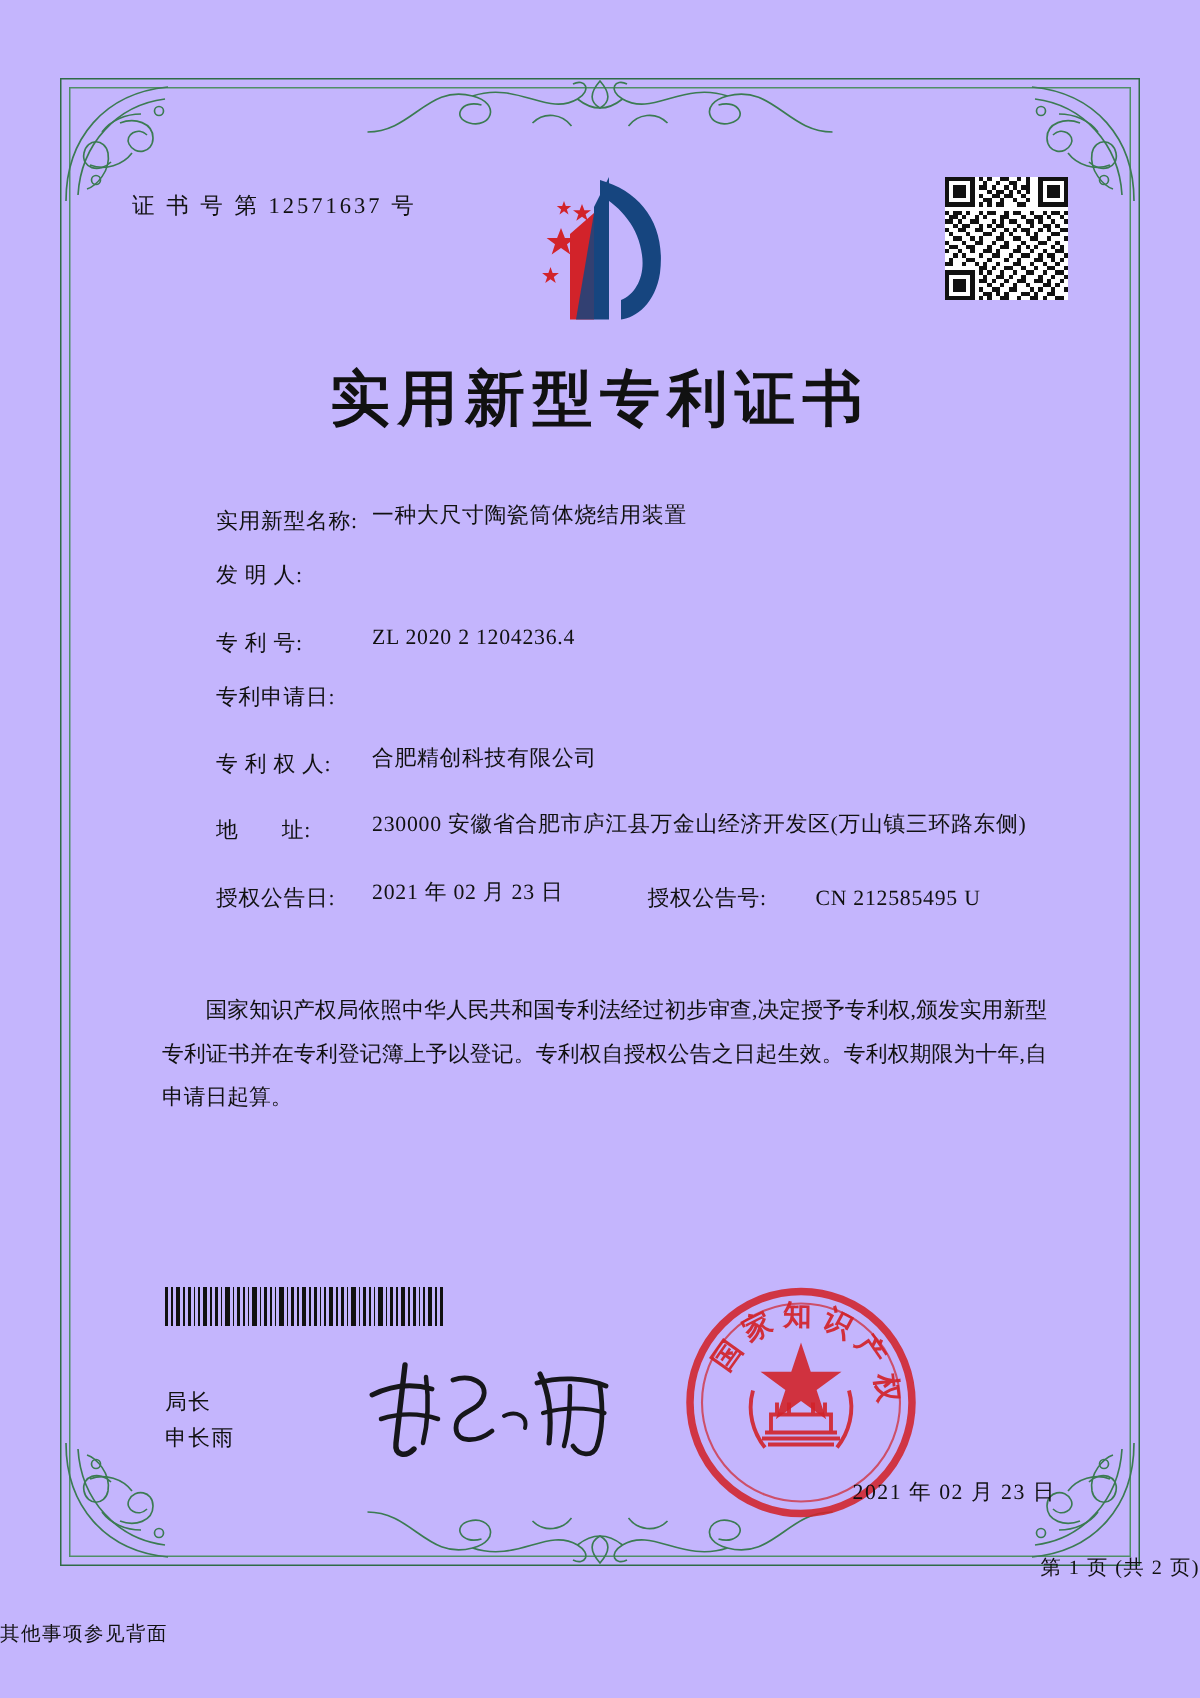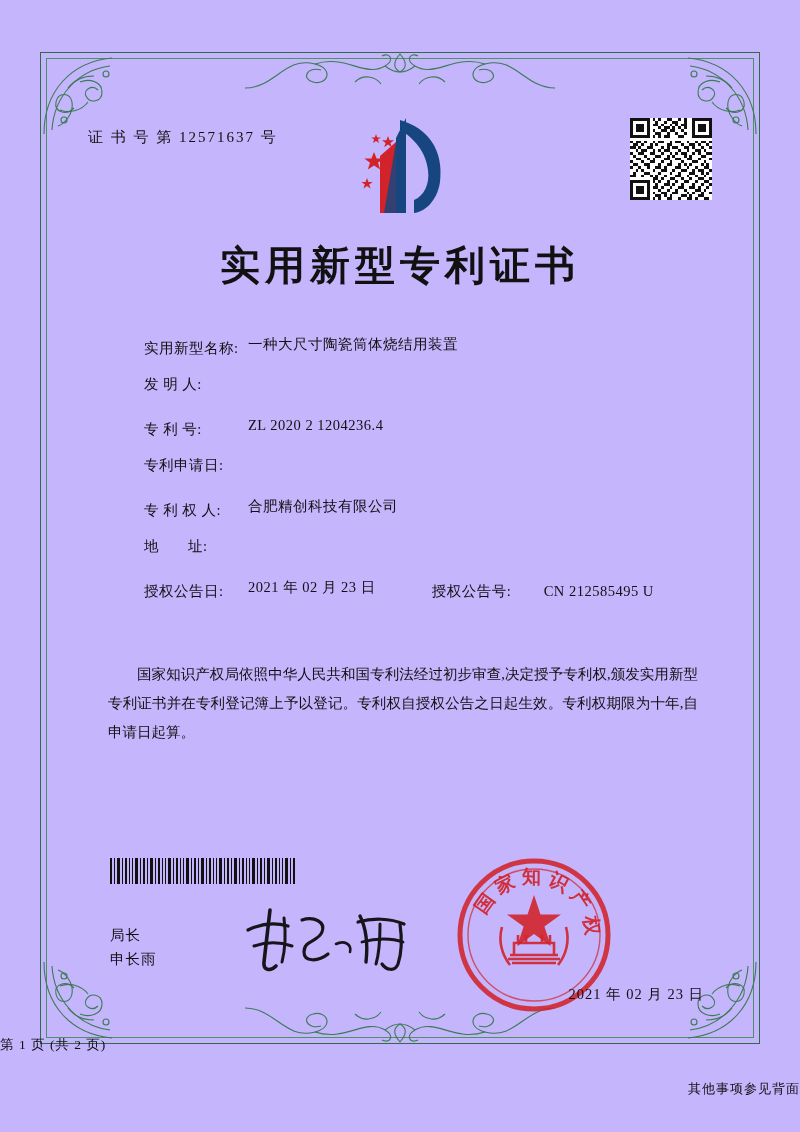--- a/index.html
+++ b/index.html
@@ -216,31 +216,31 @@
     letter-spacing: 1px;
     color: #111;
   }
 
   
   .page-no {
     position: absolute;
     left: 0;
     right: 0;
     top: 1036px;
-    text-align: left;
+    text-align: right;
     font-size: 13.5px;
     color: #111;
     letter-spacing: 1px;
   }
   .footnote {
     position: absolute;
     left: 0;
     right: 0;
     top: 1080px;
-    text-align: right;
+    text-align: left;
     font-size: 13px;
     color: #111;
     letter-spacing: 1px;
   }
 </style>
 </head>
 <body>
 
 <div class="page">
 
@@ -576,20 +576,21 @@
     </div>
     <div class="field-row">
       <span class="field-label">专利申请日:</span>
     </div>
     <div class="field-row">
       <span class="field-label">专 利 权 人:</span>
       <span class="field-value">合肥精创科技有限公司</span>
     </div>
     <div class="field-row">
       <span class="field-label">地       址:</span>
+      <span class="field-value">230000  安徽省合肥市庐江县万金山经济开发区(万山镇三环路东侧)</span>
     </div>
     <div class="field-row two-col">
       <span class="field-label">授权公告日:</span>
       <span class="field-value">2021 年 02 月 23 日</span>
       <span class="field-label2">授权公告号:</span>
       <span class="field-value2">CN 212585495 U</span>
     </div>
   </div>
 
   <div class="paragraphs">

